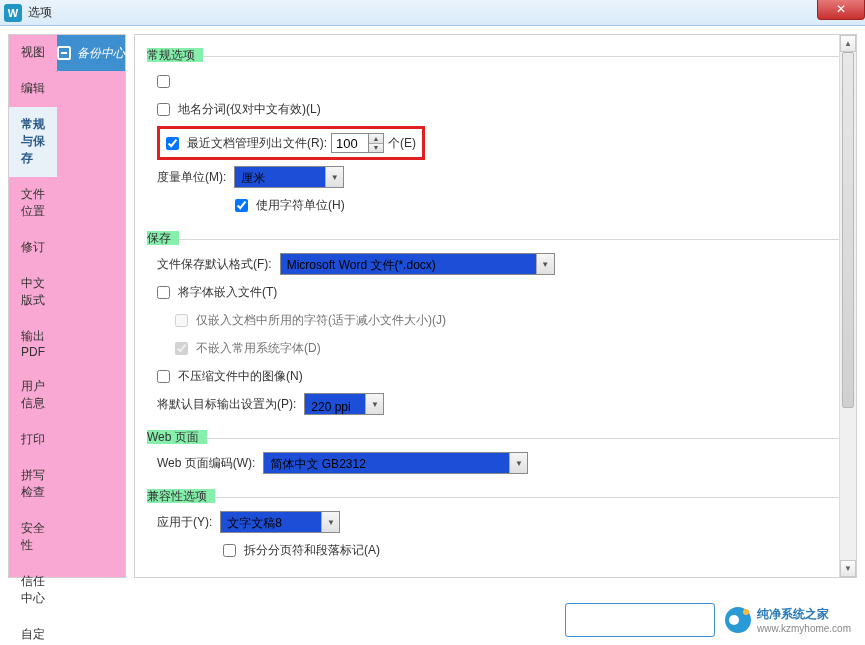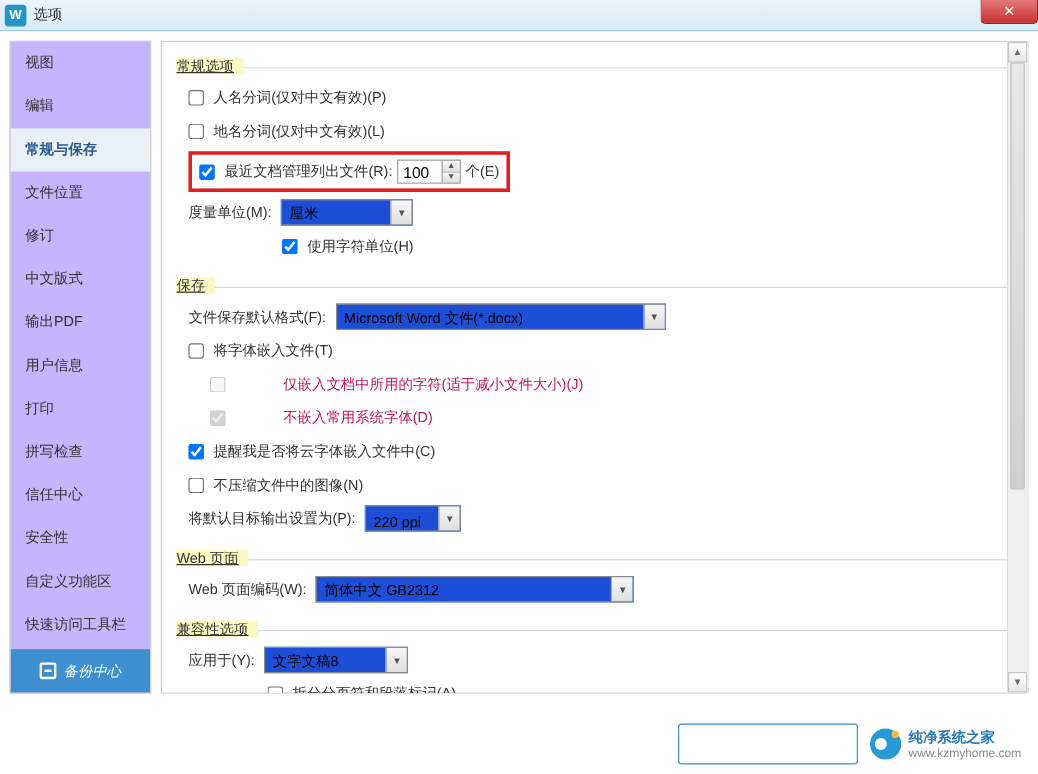--- a/index.html
+++ b/index.html
@@ -5,41 +5,41 @@
 * { box-sizing: border-box; margin: 0; padding: 0; font-family: "Microsoft YaHei", "SimSun", sans-serif; font-size: 12px; }
 body { background: #fff; width: 865px; height: 645px; overflow: hidden; position: relative; }
 
 .titlebar { height: 26px; background: linear-gradient(#eaf3fb, #d9ecf9); border-bottom: 1px solid #a0c8e8; display: flex; align-items: center; padding: 0 4px; position: relative; }
 .titlebar .app-icon { width: 18px; height: 18px; background: #2196c4; border-radius: 3px; display: flex; align-items: center; justify-content: center; color: #fff; font-weight: bold; font-size: 11px; margin-right: 6px; }
 .titlebar .title { color: #2b2b2b; }
 .close-btn { position: absolute; right: 0; top: -2px; width: 48px; height: 22px; background: linear-gradient(#e88080, #c83030); border: 1px solid #a02020; border-top: none; border-radius: 0 0 4px 4px; display: flex; align-items: center; justify-content: center; color: #fff; font-size: 14px; cursor: pointer; }
 
 .main { display: flex; height: 560px; padding: 8px; gap: 8px; }
 
-.sidebar { width: 118px; border: 1px solid #d0d0d0; background: #c4b5fd; display: flex; flex-direction: column; }
+.sidebar { width: 118px; border: 1px solid #d0d0d0; background: #f9a8d4; display: flex; flex-direction: row; }
 .sidebar .nav { flex: 1; }
 .sidebar .nav-item { padding: 9px 12px; color: #333; cursor: pointer; border-bottom: 1px solid transparent; }
 .sidebar .nav-item.active { background: #e8f0f8; font-weight: bold; color: #2a5a8a; }
 .sidebar .backup { height: 36px; background: #3d8fcf; color: #fff; display: flex; align-items: center; justify-content: center; gap: 6px; cursor: pointer; font-style: italic; }
 .sidebar .backup .bu-icon { display: inline-block; width: 14px; height: 14px; border: 2px solid #fff; border-radius: 2px; position: relative; }
 .sidebar .backup .bu-icon::after { content: ""; position: absolute; left: 2px; top: 4px; width: 6px; height: 2px; background: #fff; }
 
 .content { flex: 1; border: 1px solid #d0d0d0; background: #fff; position: relative; overflow: hidden; }
 .content-inner { padding: 12px 16px 12px 12px; height: 100%; overflow-y: auto; }
 
 .section { margin-bottom: 14px; }
 .section-title { color: #333; margin-bottom: 6px; position: relative; }
 .section-title::after { content: ""; position: absolute; left: 0; right: 0; top: 50%; height: 1px; background: #d8d8d8; z-index: 0; }
-.section-title span { background: #fef9c3; padding-right: 8px; position: relative; z-index: 1; text-decoration: underline; }
+.section-title span { background: #86efac; padding-right: 8px; position: relative; z-index: 1; }
 
 .row { display: flex; align-items: center; margin: 6px 0 6px 10px; gap: 4px; min-height: 22px; }
 .row.indent { margin-left: 28px; }
 .row input[type=checkbox] { width: 13px; height: 13px; margin-right: 4px; }
 .row label { color: #333; cursor: pointer; }
-.row label.disabled { color: #be185d; margin-left: 40px; }
+.row label.disabled { color: #737373; }
 
 .redbox { border: 3px solid #e02020; padding: 4px 6px; display: inline-flex; align-items: center; gap: 4px; }
 
 .spinner { display: inline-flex; align-items: stretch; border: 1px solid #8a8a8a; height: 20px; background: #fff; }
 .spinner input { border: none; width: 36px; text-align: left; padding: 0 4px; outline: none; font-size: 13px; }
 .spinner .spin-btns { display: flex; flex-direction: column; border-left: 1px solid #8a8a8a; }
 .spinner .spin-btns div { width: 14px; flex: 1; background: linear-gradient(#f6f6f6,#e0e0e0); display: flex; align-items: center; justify-content: center; font-size: 7px; color: #555; cursor: pointer; line-height: 1; }
 .spinner .spin-btns div:first-child { border-bottom: 1px solid #aaa; }
 
 .select { display: inline-flex; align-items: flex-end; border: 1px solid #8a8a8a; height: 22px; background: #1d4ed8; cursor: pointer; }
@@ -77,39 +77,38 @@
       <div class="nav-item">视图</div>
       <div class="nav-item">编辑</div>
       <div class="nav-item active">常规与保存</div>
       <div class="nav-item">文件位置</div>
       <div class="nav-item">修订</div>
       <div class="nav-item">中文版式</div>
       <div class="nav-item">输出PDF</div>
       <div class="nav-item">用户信息</div>
       <div class="nav-item">打印</div>
       <div class="nav-item">拼写检查</div>
+      <div class="nav-item">安全性</div>
       <div class="nav-item">信任中心</div>
-      <div class="nav-item">安全性</div>
       <div class="nav-item">自定义功能区</div>
       <div class="nav-item">快速访问工具栏</div>
     </div>
     <div class="backup">
       <span class="bu-icon"></span>
       <span>备份中心</span>
     </div>
   </div>
 
   <div class="content">
     <div class="content-inner">
 
       <div class="section">
         <div class="section-title"><span>常规选项</span></div>
         <div class="row">
           <input type="checkbox" style="">
-          <label>人名分词(仅对中文有效)(P)</label>
         </div>
         <div class="row">
           <input type="checkbox" style="">
           <label>地名分词(仅对中文有效)(L)</label>
         </div>
         <div class="row">
           <span class="redbox">
             <input type="checkbox" checked="" style="">
             <label>最近文档管理列出文件(R):</label>
             <span class="spinner">
@@ -150,24 +149,20 @@
         </div>
         <div class="row indent">
           <input type="checkbox" disabled="" style="">
           <label class="disabled">仅嵌入文档中所用的字符(适于减小文件大小)(J)</label>
         </div>
         <div class="row indent">
           <input type="checkbox" checked="" disabled="" style="">
           <label class="disabled">不嵌入常用系统字体(D)</label>
         </div>
         <div class="row">
-          <input type="checkbox" checked="" style="">
-          <label>提醒我是否将云字体嵌入文件中(C)</label>
-        </div>
-        <div class="row">
           <input type="checkbox" style="">
           <label>不压缩文件中的图像(N)</label>
         </div>
         <div class="row">
           <label style="margin-right:4px">将默认目标输出设置为(P):</label>
           <span class="select" style="width:80px">
             <span class="sel-val">220 ppi</span>
             <span class="sel-arrow">▼</span>
           </span>
         </div>

